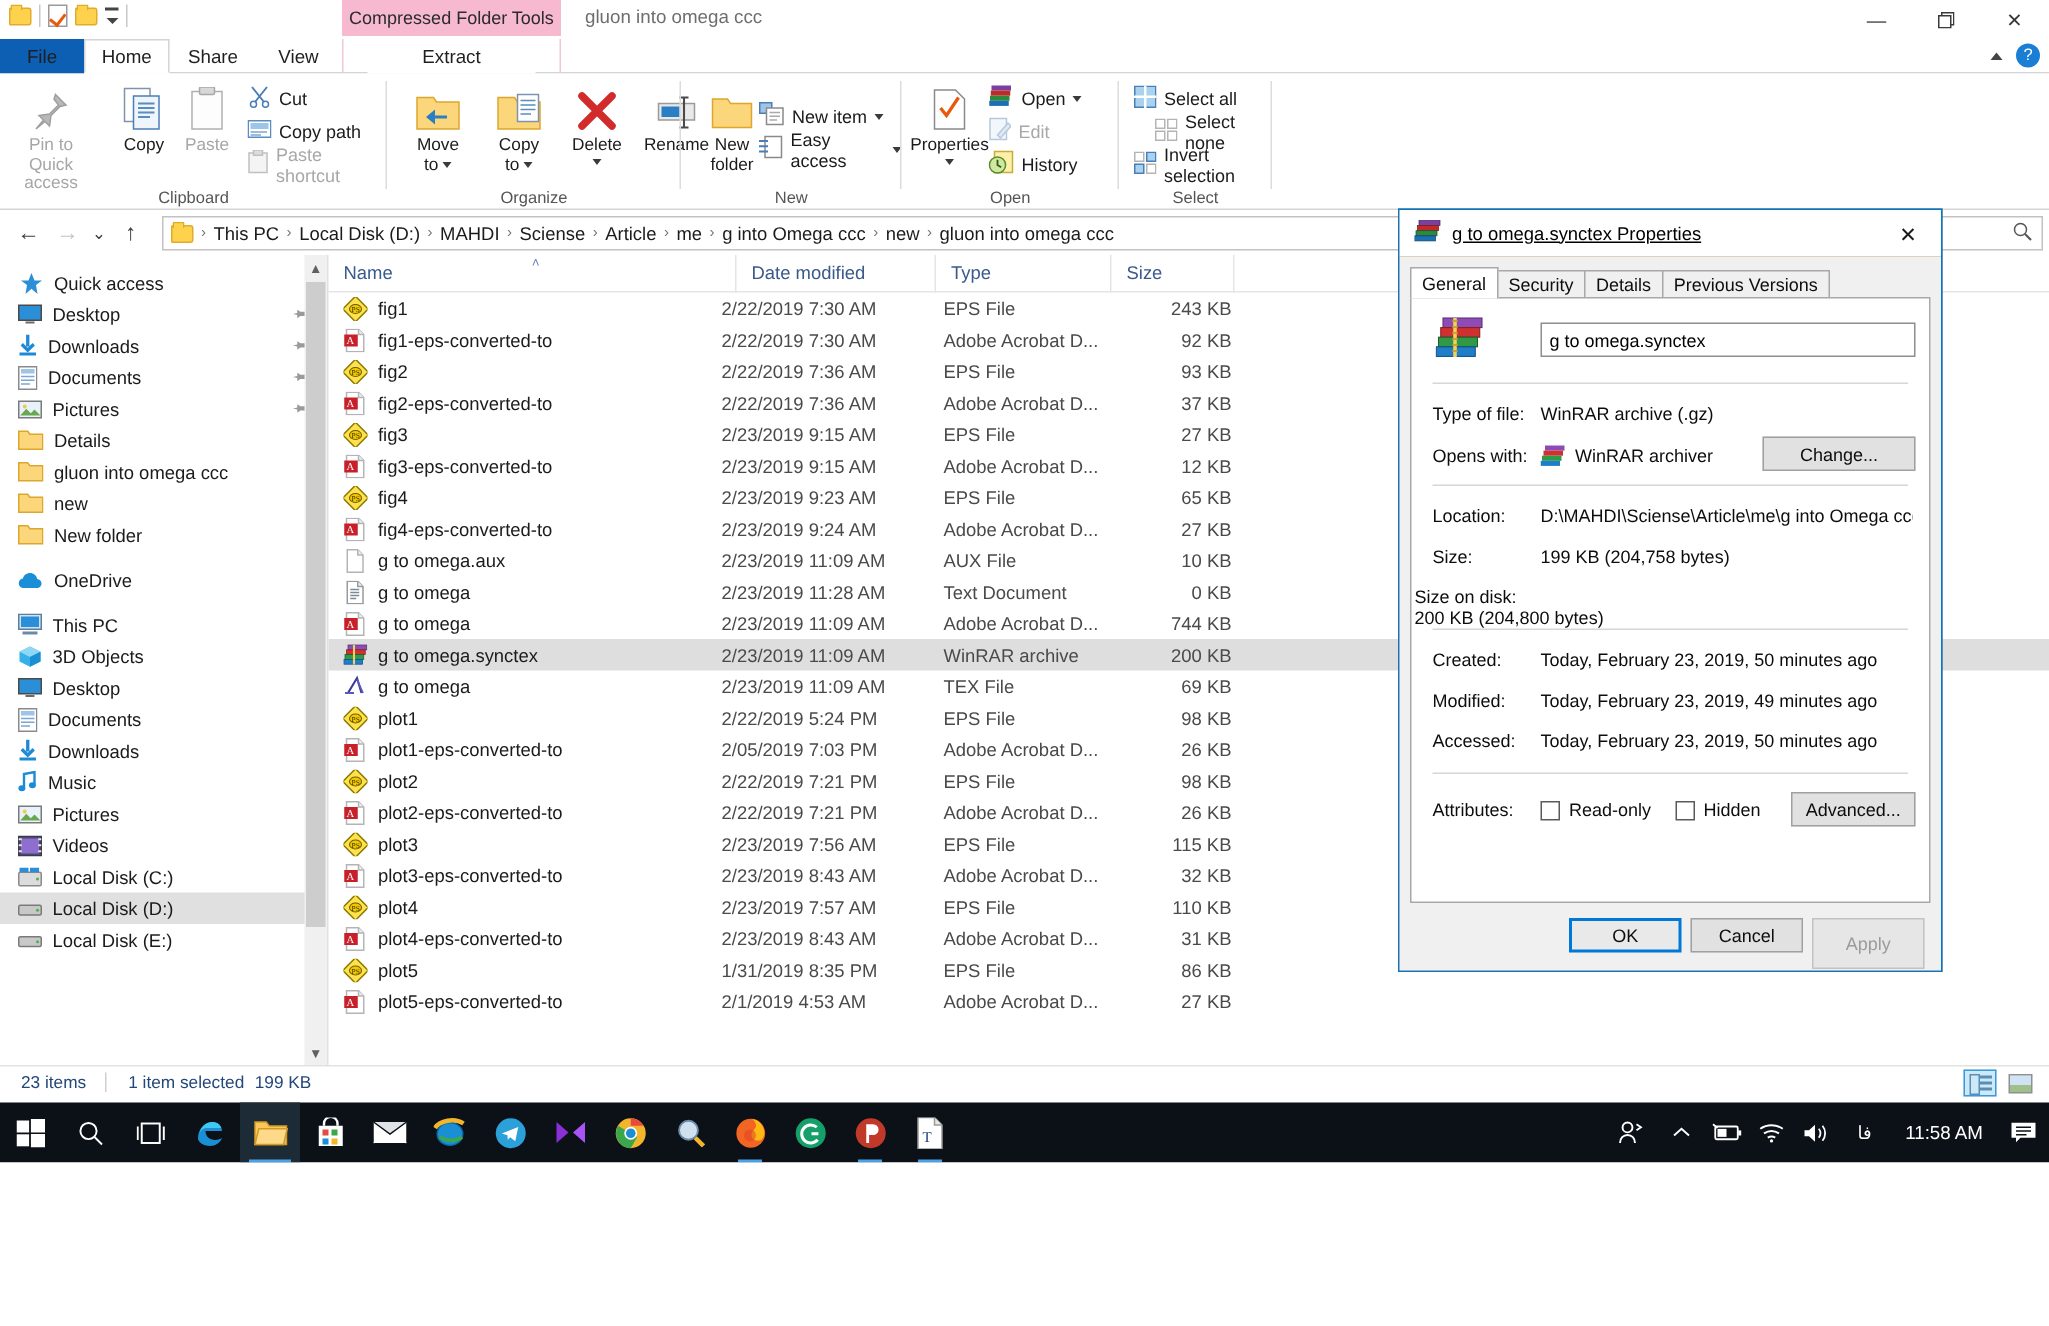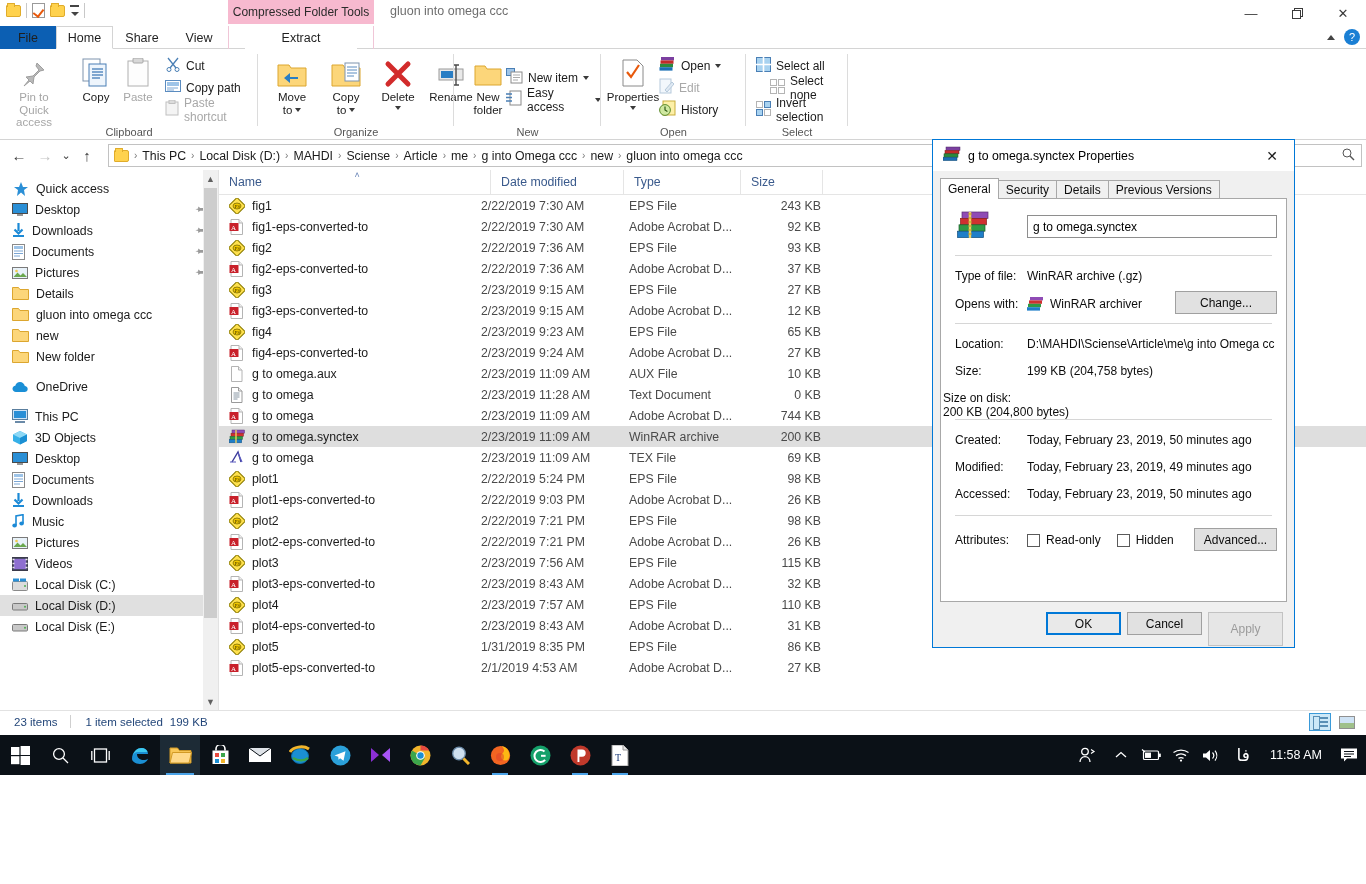--- a/index.html
+++ b/index.html
@@ -114,20 +114,21 @@
   .vb-details:before{content:"";position:absolute;left:0;top:0;width:5px;height:12px;border:1px solid #5a8fb5;}
   .vb-details:after{content:"";position:absolute;left:7px;top:1px;width:8px;height:1.5px;background:#5a8fb5;box-shadow:0 4px 0 #5a8fb5,0 8px 0 #5a8fb5;}
   .vb-thumb{width:16px;height:13px;border:1px solid #909090;background:linear-gradient(#cfe3f5 0 55%,#9fc08a 55% 100%);}
 
   
   #dlg{
     position:absolute;left:932px;top:139px;width:363px;height:509px;
     background:#a16207;border:1px solid #0078d7;
     font-family:"Liberation Sans", sans-serif;
     box-shadow:0 0 0 0 rgba(0,0,0,0);
+    text-decoration:underline;
   }
   .dlg-title{height:31px;background:#fff;display:flex;align-items:center;padding-left:10px;font-size:12.3px;}
   .dlg-close{position:absolute;right:0;top:0;width:44px;height:31px;display:flex;align-items:center;justify-content:center;font-size:14px;color:#1b1b1b;}
   .dlg-body{position:absolute;left:0;top:31px;right:0;bottom:0;background:#f0f0f0;}
   .dtabs{position:absolute;left:7px;top:8px;display:flex;align-items:flex-end;height:20px;}
   .dtab{height:19px;padding:0 7px;font-size:12px;display:flex;align-items:center;background:#f0f0f0;border:1px solid #a8a8a8;border-bottom:none;margin-right:-1px;color:#0d0d0d;}
   .dtab.act{background:#fff;height:21px;position:relative;z-index:3;}
   .dpanel{position:absolute;left:7px;top:27px;right:7px;height:404px;background:#fff;border:1px solid #a8a8a8;}
   .drow{position:absolute;display:flex;align-items:flex-start;font-size:12px;color:#0d0d0d;}
   .dlabel{width:72px;flex-shrink:0;}
@@ -895,21 +896,21 @@
           <div class="frow">
             <div class="c-name">
               <span class="ic"><svg width="16" height="16" viewBox="0 0 16 16">
                   <path d="M2 0.5h8l3.5 3.5v11.5H2z" fill="#fff" stroke="#b4b4b4"></path>
                   <path d="M10 0.5V4h3.5" fill="#eee" stroke="#b4b4b4"></path>
                   <rect x="0.5" y="4" width="9" height="8" fill="#c8202a"></rect>
                   <text x="2" y="10.6" font-size="7" fill="#fff" font-family="serif">A</text>
                 </svg></span>
               <span class="fname">plot1-eps-converted-to</span>
             </div>
-            <div class="c-date">2/22/2019 9:03 PM</div>
+            <div class="c-date">2/05/2019 7:03 PM</div>
             <div class="c-type">Adobe Acrobat D...</div>
             <div class="c-size">26 KB</div>
           </div>
           <div class="frow">
             <div class="c-name">
               <span class="ic"><svg width="16" height="16" viewBox="0 0 16 16">
                   <rect x="2" y="2" width="12" height="12" fill="#ffe14d" stroke="#8a7a00" transform="rotate(45 8 8)"></rect>
                   <ellipse cx="8" cy="8" rx="4" ry="3" fill="#f2c800" stroke="#6a5d00" stroke-width="0.7"></ellipse>
                   <text x="5.4" y="10" font-size="5" fill="#3a3100" font-family="serif">PS</text>
                 </svg></span>
@@ -1284,21 +1285,21 @@
           <path d="M6.5 10.4A5 5 0 0111.5 10.4" fill="none" stroke="#fff" stroke-width="1.3"></path>
           <circle cx="9" cy="12.6" r="1.1" fill="#fff"></circle>
         </svg>
     </div>
     <div style="width:30px;">
       <svg width="19" height="15" viewBox="0 0 19 15">
           <path d="M1 5.5h3l4-3.6v11.2l-4-3.6H1z" fill="#fff"></path>
           <path d="M10.5 4.5a4.5 4.5 0 010 6M13 2.5a8 8 0 010 10" fill="none" stroke="#fff" stroke-width="1.2"></path>
         </svg>
     </div>
-    <div style="width:34px;font-size:17px;">فا</div>
+    <div style="width:34px;font-size:12px;">فا</div>
     <div class="clock">11:58 AM</div>
     <div style="width:34px;">
       <svg width="18" height="16" viewBox="0 0 18 16">
           <path d="M1 1.5h16v10H7l-3 3v-3H1z" fill="#fff"></path>
           <path d="M4 4.5h10M4 7h10M4 9.5h7" stroke="#0b1117" stroke-width="1.1"></path>
         </svg>
     </div>
   </div>
 </div>
 

